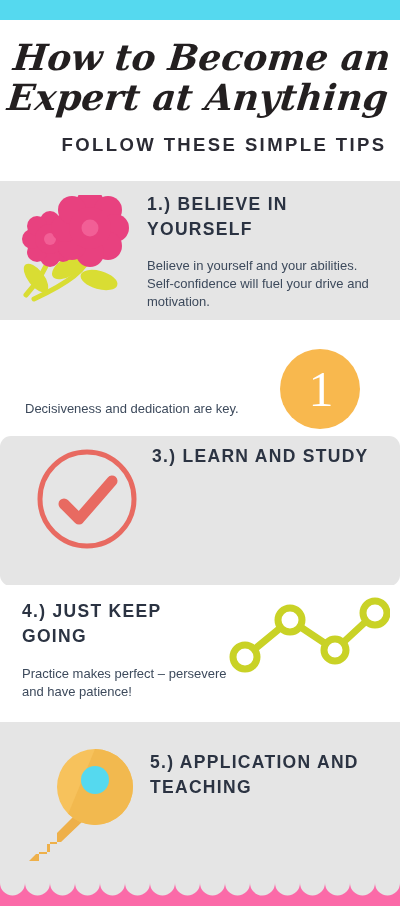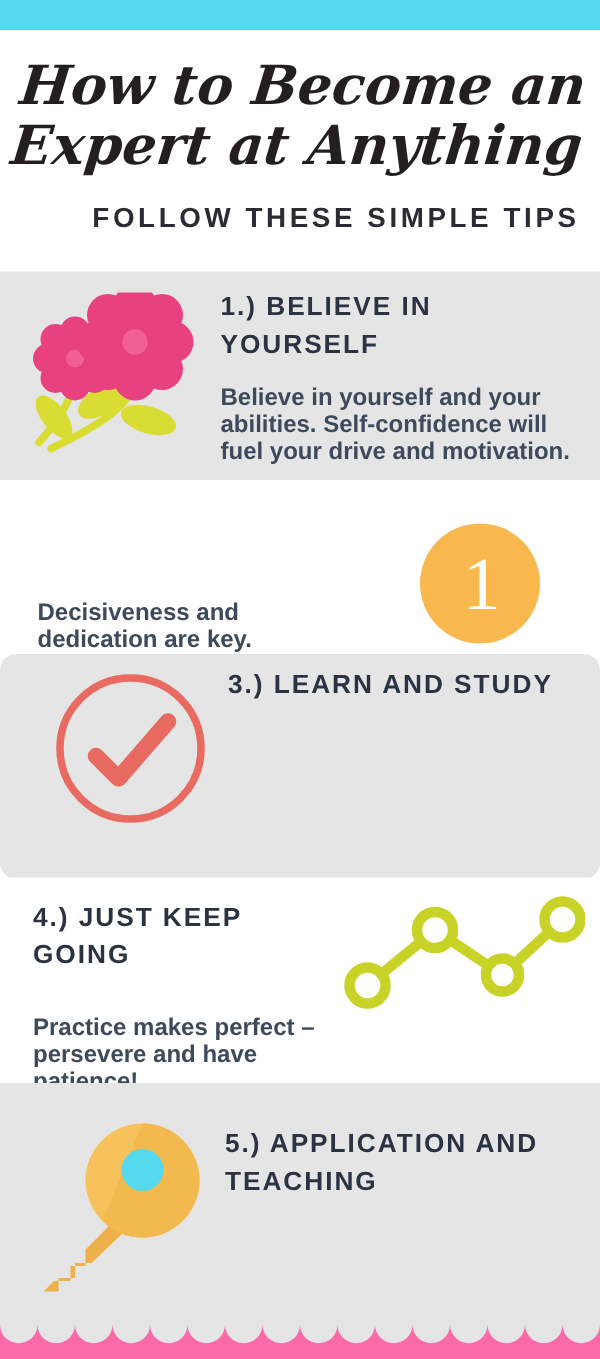--- a/index.html
+++ b/index.html
@@ -88,22 +88,22 @@
     font-weight: bold;
     font-size: 17.5px;
     line-height: 25px;
     letter-spacing: 1.3px;
     color: #2b3342;
     margin: 0;
   }
   .body-text {
     position: absolute;
     font-family: "Liberation Sans", sans-serif;
-    font-weight: bold;
-    font-size: 16px;
+    font-weight: normal;
+    font-size: 13px;
     line-height: 18px;
     color: #3d4a5c;
     margin: 0;
   }
 
   
   .s1 .heading  { left: 147px; top: 11px;  width: 245px; }
   .s1 .body-text{ left: 147px; top: 76px;  width: 240px; }
   .s1 .art      { left: 6px;   top: 14px;  width: 132px; height: 112px; }
 
@@ -112,21 +112,21 @@
   .s2 .body-text{ left: 25px;  top: 80px;  width: 215px; }
   .s2 .art      { left: 280px; top: 29px;  width: 80px;  height: 80px; }
 
   
   .s3 .heading  { left: 152px; top: 8px;   width: 240px; }
   .s3 .body-text{ left: 152px; top: 68px;  width: 228px; }
   .s3 .art      { left: 32px;  top: 8px;   width: 110px; height: 110px; }
 
   
   .s4 .heading  { left: 22px;  top: 14px;  width: 200px; }
-  .s4 .body-text{ left: 22px;  top: 80px;  width: 220px; margin-top: 12px; }
+  .s4 .body-text{ left: 22px;  top: 80px;  width: 220px; }
   .s4 .art      { left: 225px; top: 10px;  width: 165px; height: 80px; }
 
   
   .s5 .heading  { left: 150px; top: 28px;  width: 240px; }
   .s5 .body-text{ left: 150px; top: 90px;  width: 225px; }
   .s5 .art      { left: 25px;  top: 18px;  width: 112px; height: 128px; }
 
   .art { position: absolute; }
   .art svg { display: block; width: 100%; height: 100%; }
 

